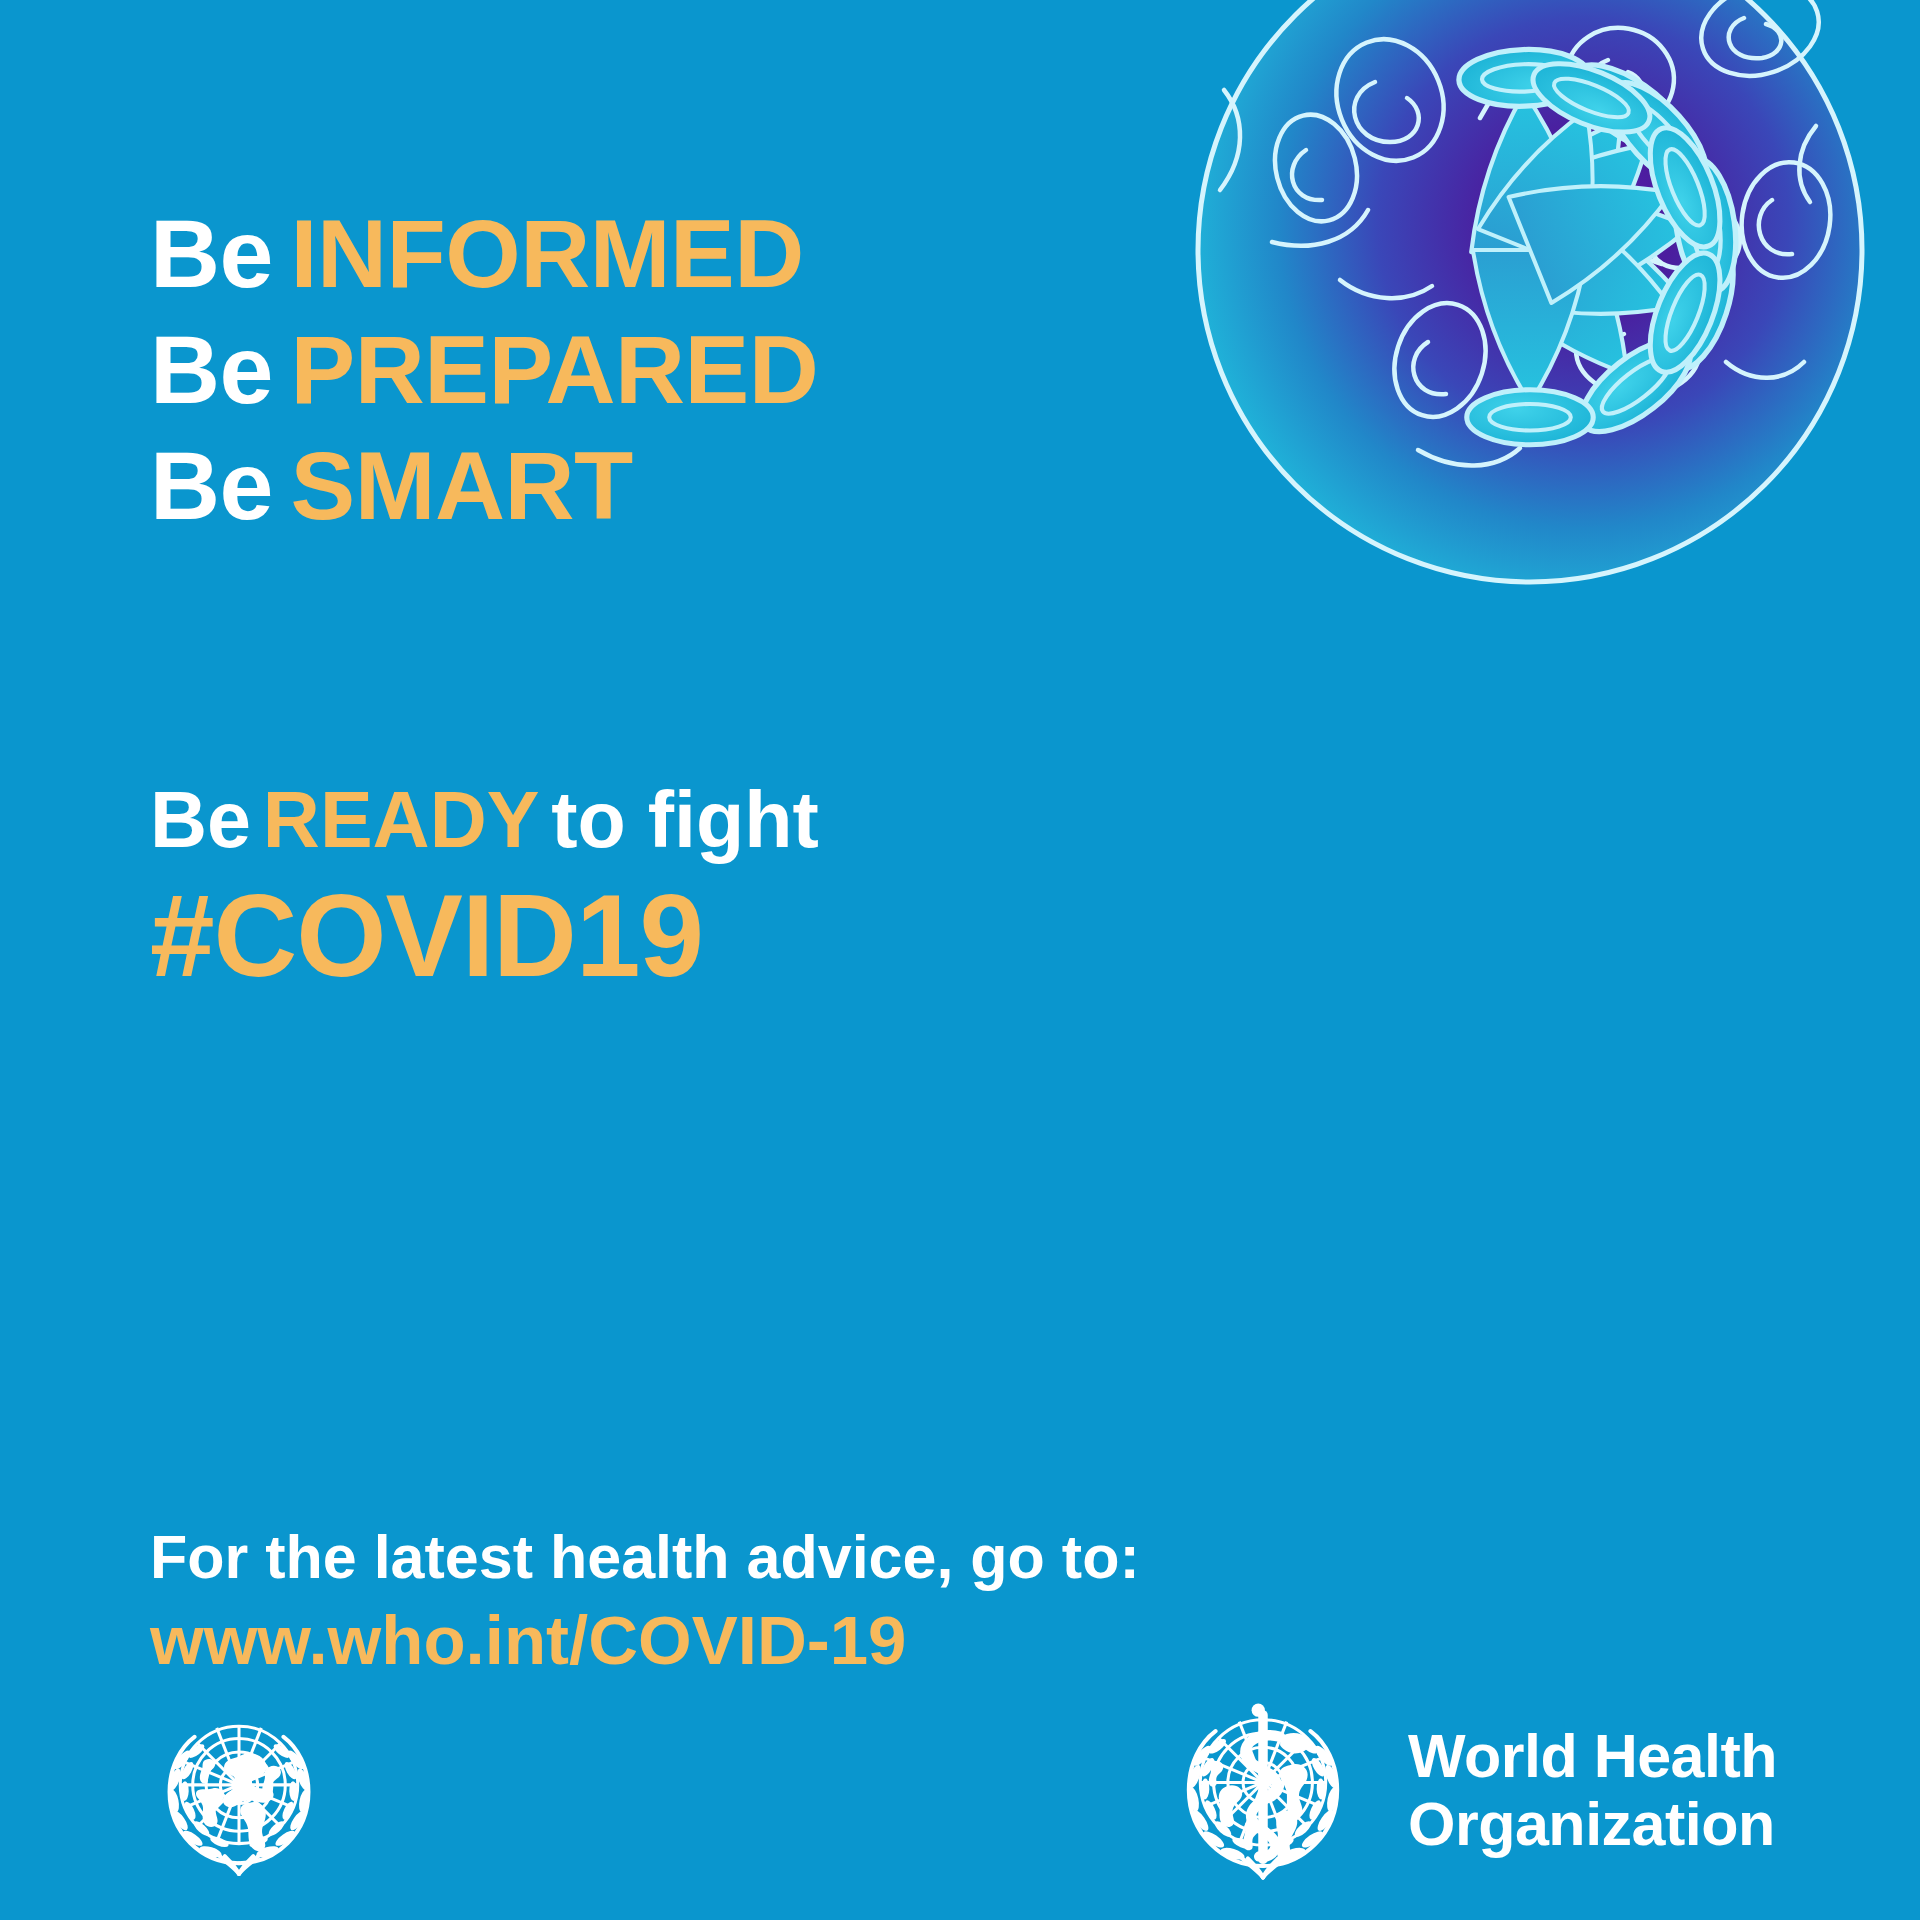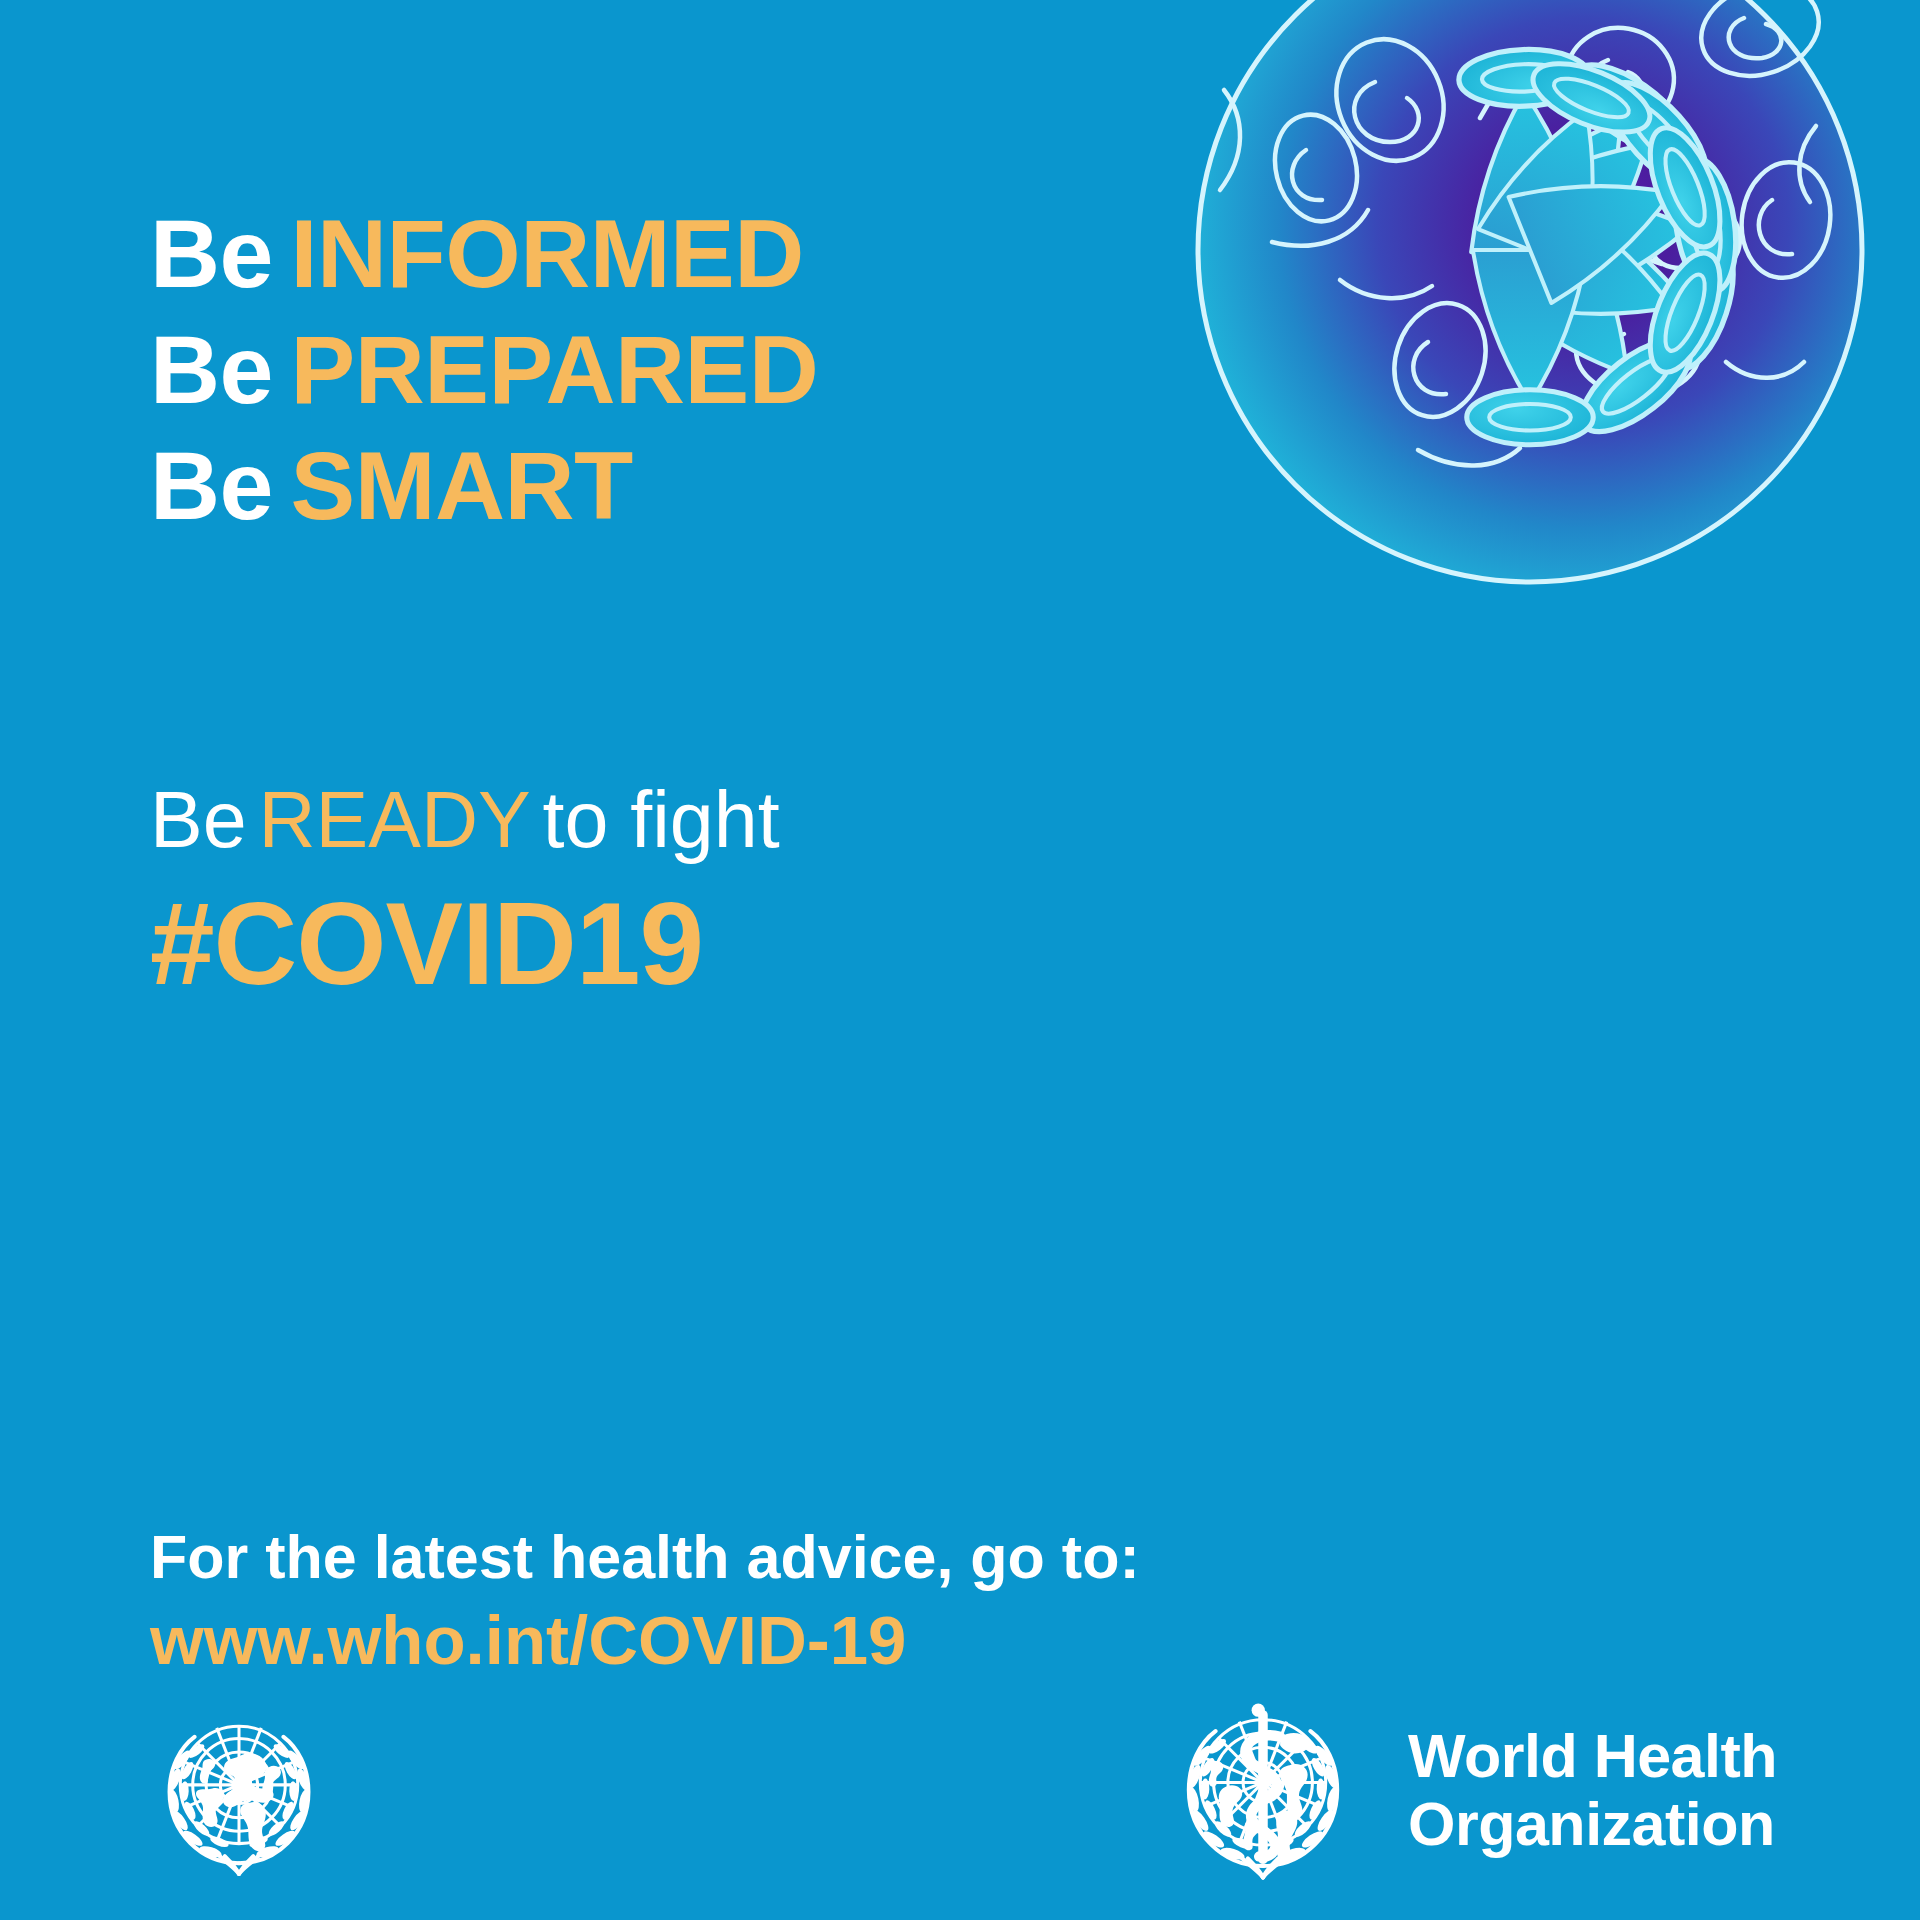--- a/index.html
+++ b/index.html
@@ -46,34 +46,34 @@
 
   
   #ready-block {
     position: absolute;
     left: 150px;
     top: 772px;
     width: 1100px;
   }
   #ready-line {
     font-size: 79px;
-    font-weight: 400;
+    font-weight: 700;
     line-height: 96px;
     white-space: nowrap;
     color: #ffffff;
   }
   #ready-line .key-word { margin: 0 0.15em 0 0.15em; }
   #covid-line {
     font-size: 116px;
     font-weight: 700;
     line-height: 124px;
     color: #f7b95c;
     letter-spacing: -1px;
     white-space: nowrap;
-    margin-top: 14px;
+    margin-top: 6px;
   }
 
   
   #advice-block {
     position: absolute;
     left: 150px;
     top: 1519px;
     width: 1200px;
   }
   #advice-label {

